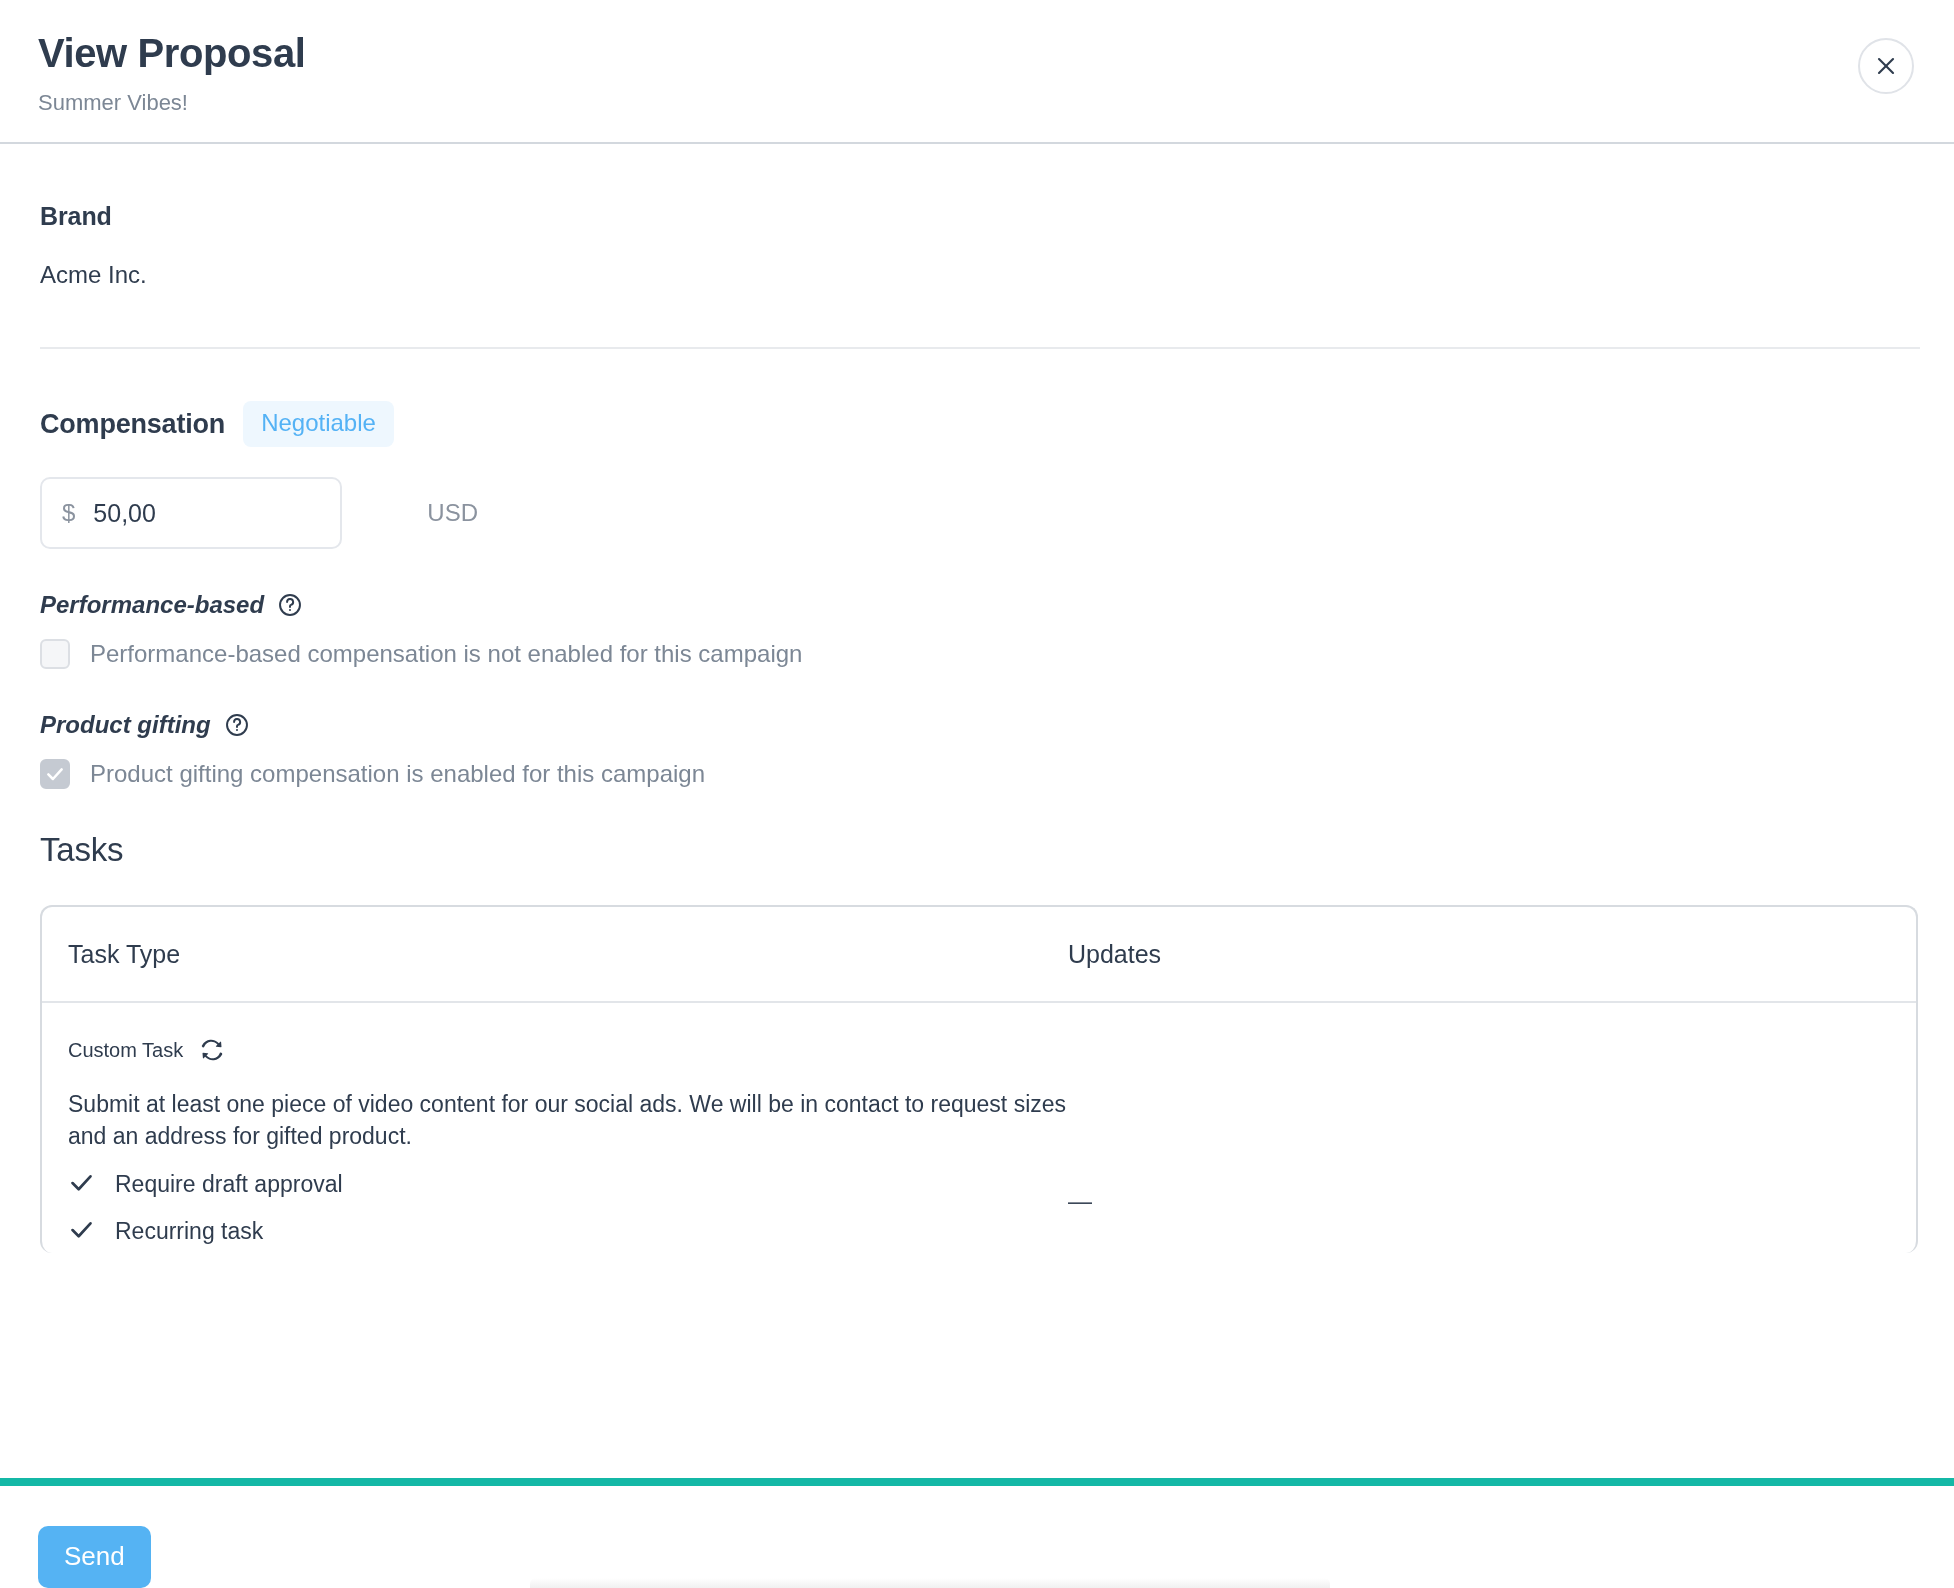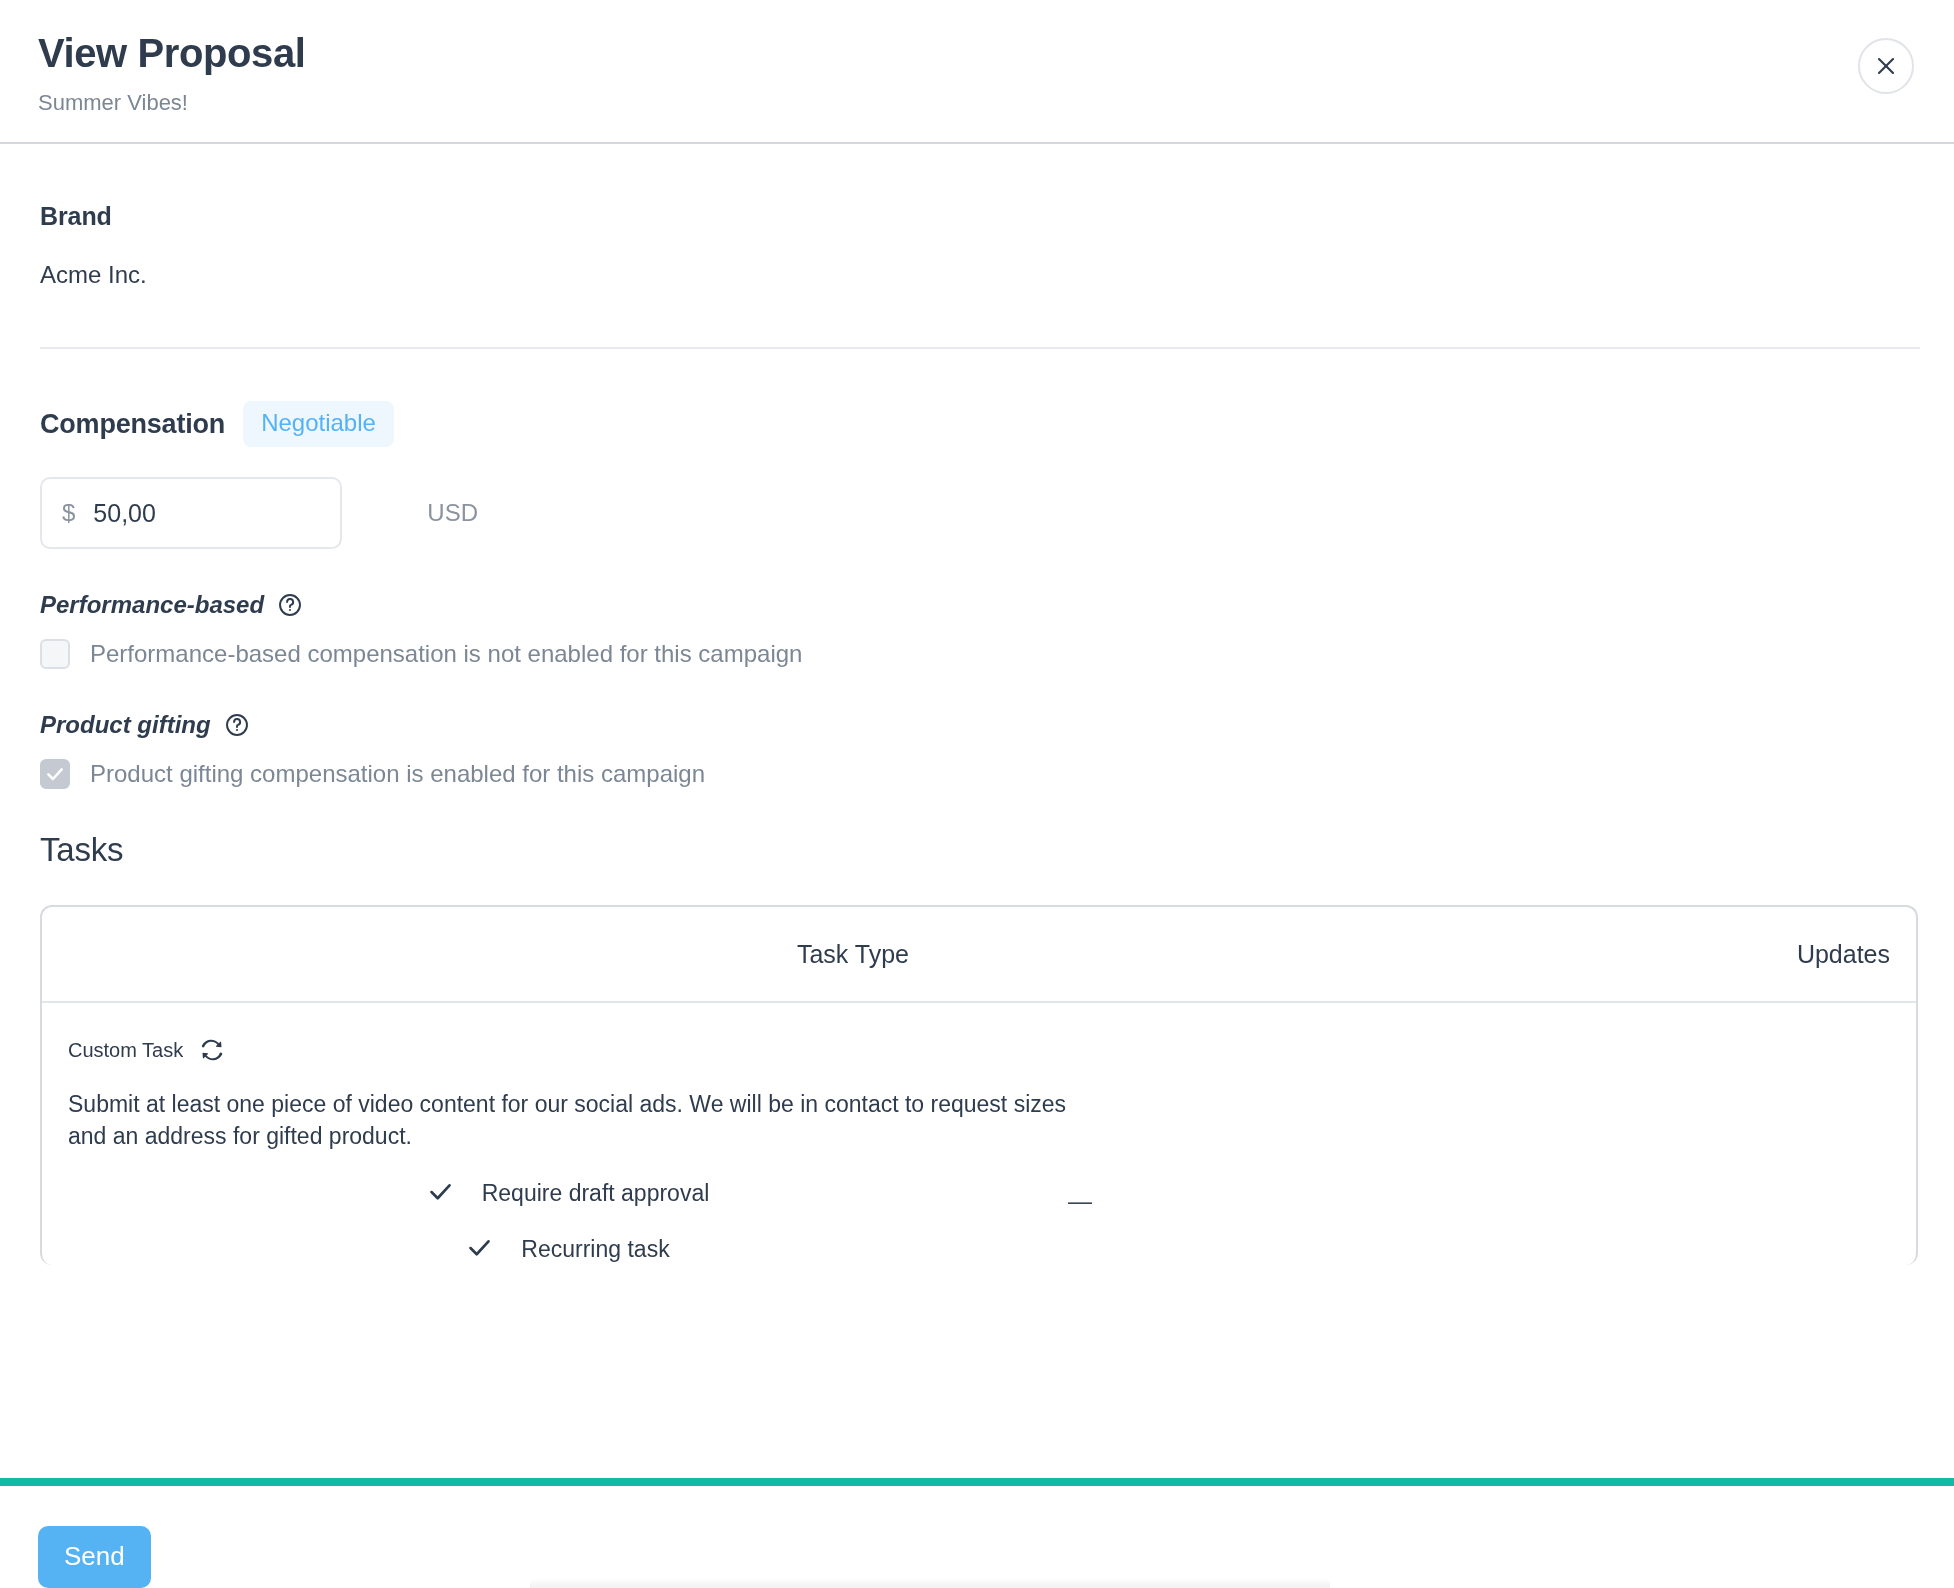--- a/index.html
+++ b/index.html
@@ -201,21 +201,20 @@
     background: #ffffff;
     width: 1878px;
     overflow: hidden;
   }
   .tasks-thead {
     display: flex;
     align-items: center;
     height: 96px;
     border-bottom: 2px solid #e2e5e9;
     padding: 0 26px;
-    justify-content: flex-end;
   }
   .th-task-type { width: 1000px; }
   .th {
     font-size: 25px;
     color: #2f3c4e;
     font-weight: 400;
   }
 
   .tasks-row {
     display: flex;
@@ -248,25 +247,24 @@
 
   .task-desc {
     margin-top: 26px;
     font-size: 23px;
     line-height: 1.38;
     color: #2f3c4e;
     max-width: 1180px;
   }
 
   .task-flag {
-    margin-top: 25px;
-    display: flex;
-    align-items: center;
-    gap: 28px;
-    justify-content: center;
+    margin-top: 16px;
+    display: flex;
+    align-items: center;
+    gap: 20px;
   }
   .flag-text {
     font-size: 23px;
     color: #2f3c4e;
   }
   .task-cadence {
     margin-top: 26px;
     font-size: 23px;
     color: #2f3c4e;
   }

